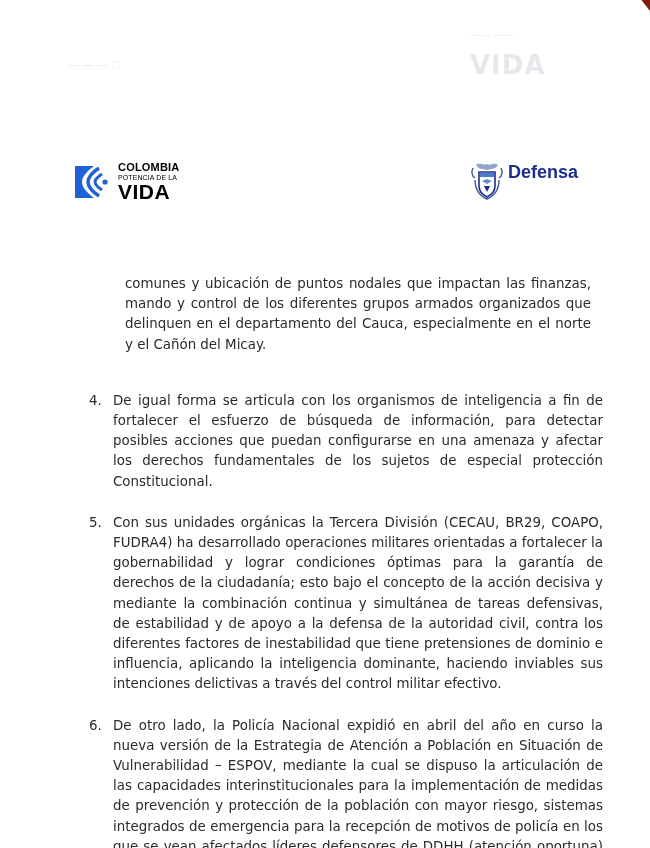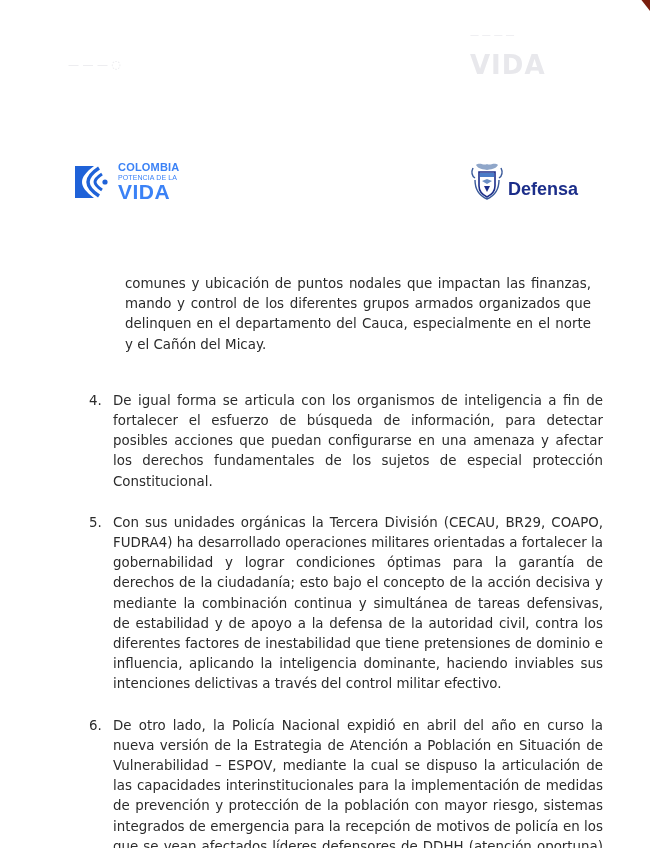--- a/index.html
+++ b/index.html
@@ -74,21 +74,21 @@
     .logo-colombia .mark {
       width: 38px;
       height: 38px;
       position: relative;
       margin-right: 8px;
     }
     .logo-colombia .text {
       display: flex;
       flex-direction: column;
       line-height: 1;
-      color: #3b82f6;
+      color: #000000;
     }
     .logo-colombia .t1 {
       font-family: "Liberation Sans", sans-serif;
       font-weight: bold;
       font-size: 11px;
       letter-spacing: 0.2px;
     }
     .logo-colombia .t2 {
       font-family: "Liberation Sans", sans-serif;
       font-size: 7px;
@@ -100,21 +100,21 @@
       font-weight: bold;
       font-size: 21px;
       margin-top: 0px;
       letter-spacing: 0.5px;
     }
     .logo-defensa {
       position: absolute;
       left: 470px;
       top: 2px;
       display: flex;
-      align-items: flex-end;
+      align-items: flex-start;
     }
     .logo-defensa .shield {
       width: 34px;
       height: 38px;
       margin-right: 4px;
     }
     .logo-defensa .label {
       font-family: "Liberation Sans", sans-serif;
       font-weight: bold;
       font-size: 18px;

